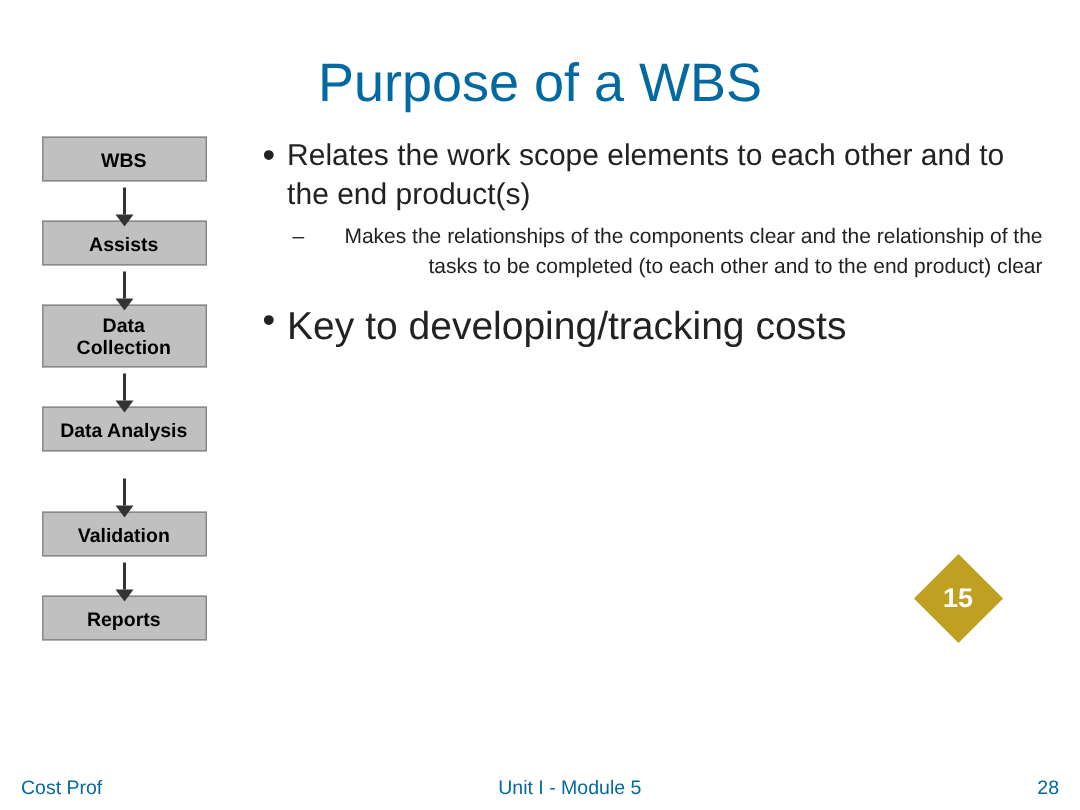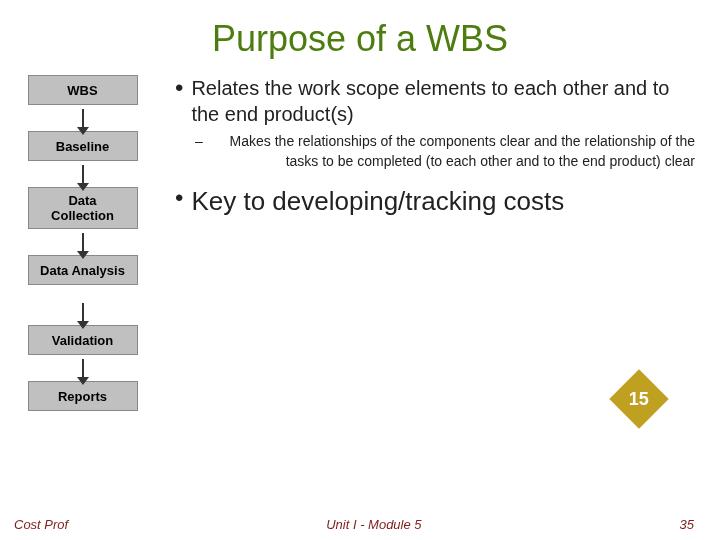--- a/index.html
+++ b/index.html
@@ -9,22 +9,22 @@
       background: #ffffff;
       font-family: Arial, sans-serif;
       overflow: hidden;
       position: relative;
     }
 
     .page-title {
       text-align: center;
       font-size: 36px;
       font-weight: normal;
-      padding: 18px 0 10px 0;
-      color: #4d7c0f;
+      padding: 34px 0 10px 0;
+      color: #0369a1;
     }
 
     .main-content {
       display: flex;
       flex-direction: row;
       padding: 0 10px 0 10px;
       height: 440px;
     }
 
     
@@ -121,28 +121,27 @@
     .sub-bullet::before {
       content: '–';
       position: absolute;
       left: 0;
     }
 
     .footer {
       position: absolute;
       bottom: 8px;
       left: 0;
-      right: 12px;
+      right: 0;
       display: flex;
       justify-content: space-between;
       align-items: center;
       padding: 0 14px;
       font-size: 13px;
-      color: #7f1d1d;
-      font-style: italic;
+      color: #0369a1;
     }
 
     .diamond-badge {
       width: 42px;
       height: 42px;
       background: #c0a020;
       transform: rotate(45deg);
       display: flex;
       align-items: center;
       justify-content: center;
@@ -166,21 +165,21 @@
 <body>
 
 <h1 class="page-title">Purpose of a WBS</h1>
 
 <div class="main-content">
 
   <div class="sidebar">
 
     <div class="flow-box">WBS</div>
     <div class="flow-arrow"></div>
-    <div class="flow-box">Baseline</div>
+    <div class="flow-box">Assists</div>
     <div class="flow-arrow"></div>
     <div class="flow-box">Data Collection</div>
     <div class="flow-arrow"></div>
     <div class="flow-box">Data Analysis</div>
     <div class="sidebar-gap"></div>
     <div class="flow-arrow"></div>
     <div class="flow-box">Validation</div>
     <div class="flow-arrow"></div>
     <div class="flow-box">Reports</div>
 
@@ -209,14 +208,14 @@
 
 </div>
 
 <div class="diamond-badge">
   <span class="diamond-badge-label">15</span>
 </div>
 
 <div class="footer">
   <span>Cost Prof</span>
   <span>Unit I - Module 5</span>
-  <span>35</span>
+  <span>28</span>
 </div>
 
 </body></html>

